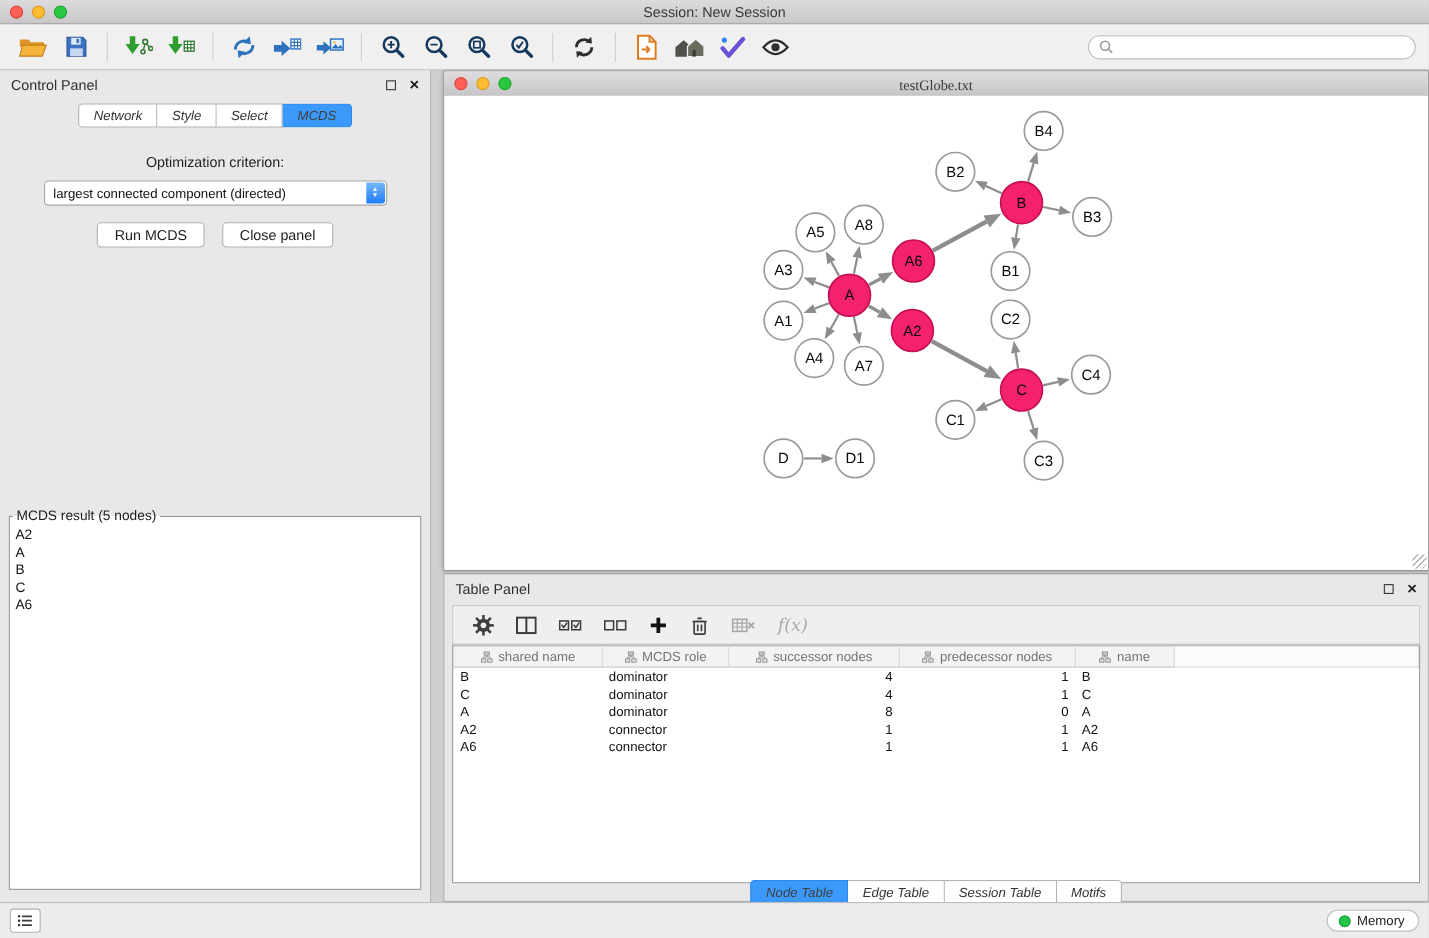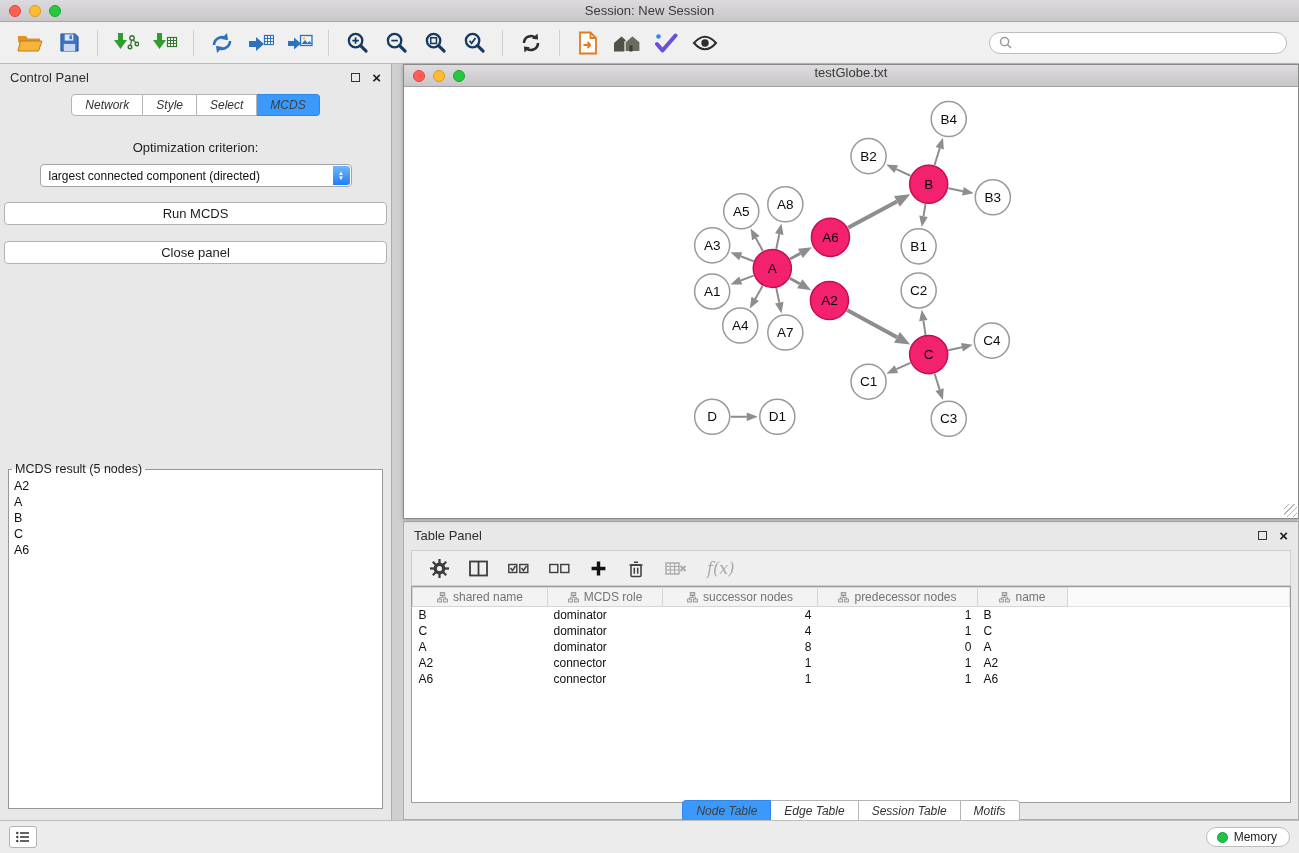--- a/index.html
+++ b/index.html
@@ -40,34 +40,34 @@
     color:#333; cursor:default; }
   .tab-seg:first-child { border-left:1px solid #b4b4b4; border-radius:4px 0 0 4px; }
   .tab-seg:last-child { border-radius:0 4px 4px 0; }
   .tab-seg.active { background:#3b99fc; color:#404040; border-color:#2f86ea; }
   .opt-label { text-align:center; font-size:13px; color:#1f1f1f; margin:24px 0 9px; }
   .combo { width:312px; margin:0 auto; height:23px; background:#fff; border:1px solid #a5a5a5; border-radius:4px;
     display:flex; align-items:center; font-size:12px; color:#111; padding-left:8px; position:relative; }
   .combo-stepper { position:absolute; right:1px; top:1px; bottom:1px; width:17px;
     background:linear-gradient(#72b6fb,#1f7ef8); border-radius:0 3px 3px 0; color:#fff;
     display:flex; flex-direction:column; align-items:center; justify-content:center; font-size:6px; line-height:5px; }
-  .btn-row { display:flex; justify-content:center; gap:16px; margin:15px 4px 0;flex-direction:column; }
+  .btn-row { display:flex; justify-content:center; gap:16px; margin:15px 4px 0; }
   .mac-btn { background:#fff; border:1px solid #b2b2b2; border-radius:4px; font-size:13px; padding:3px 15px;
     color:#1d1d1d; font-family:"Liberation Sans",sans-serif; }
   .result-group { margin:auto 8px 11px; flex:0 0 auto; height:347px; border:1px solid #979797; background:#fff;
     padding:2px 2px; }
   .result-group legend { font-size:12.5px; color:#1d1d1d; padding:0 3px; margin-left:1px; }
   fieldset.result-group { min-width:0; }
   .result-item { font-size:12.5px; color:#111; padding:0 3px; line-height:16px; }
   
   .right-col { flex:1; display:flex; flex-direction:column; min-width:0; padding-left:11px; background:#cfcfcf; }
   .network-window { height:455px; flex:0 0 auto; border:1px solid #8a8a8a; background:#fff; display:flex;
     flex-direction:column; position:relative; box-shadow:0 1px 4px rgba(0,0,0,.25); }
   .nw-titlebar { height:22px; flex:0 0 auto; background:linear-gradient(#dedcde,#c8c6c8); border-bottom:1px solid #a2a2a2;
-    display:flex; align-items:flex-start; position:relative; }
+    display:flex; align-items:flex-end; position:relative;font-family:Liberation Serif, serif; }
   .nw-canvas { flex:1; min-height:0; background:#fff; position:relative; }
   .nw-canvas svg { width:100%; height:100%; display:block; }
   .resize-corner { position:absolute; right:1px; bottom:1px; width:13px; height:13px;
     background:repeating-linear-gradient(135deg, transparent 0 3px, #b5b5b5 3px 4px); }
   
   .table-panel { flex:1; min-height:0; margin-top:2px; background:#e8e8e8; border:1px solid #adadad;
     display:flex; flex-direction:column; }
   .tp-toolbar { height:36px; flex:0 0 auto; margin:1px 7px 0; border:1px solid #cdcdcd; background:#efefef;
     display:flex; align-items:center; gap:20px; padding:0 18px; }
   .tp-ico { display:flex; align-items:center; justify-content:center; }

